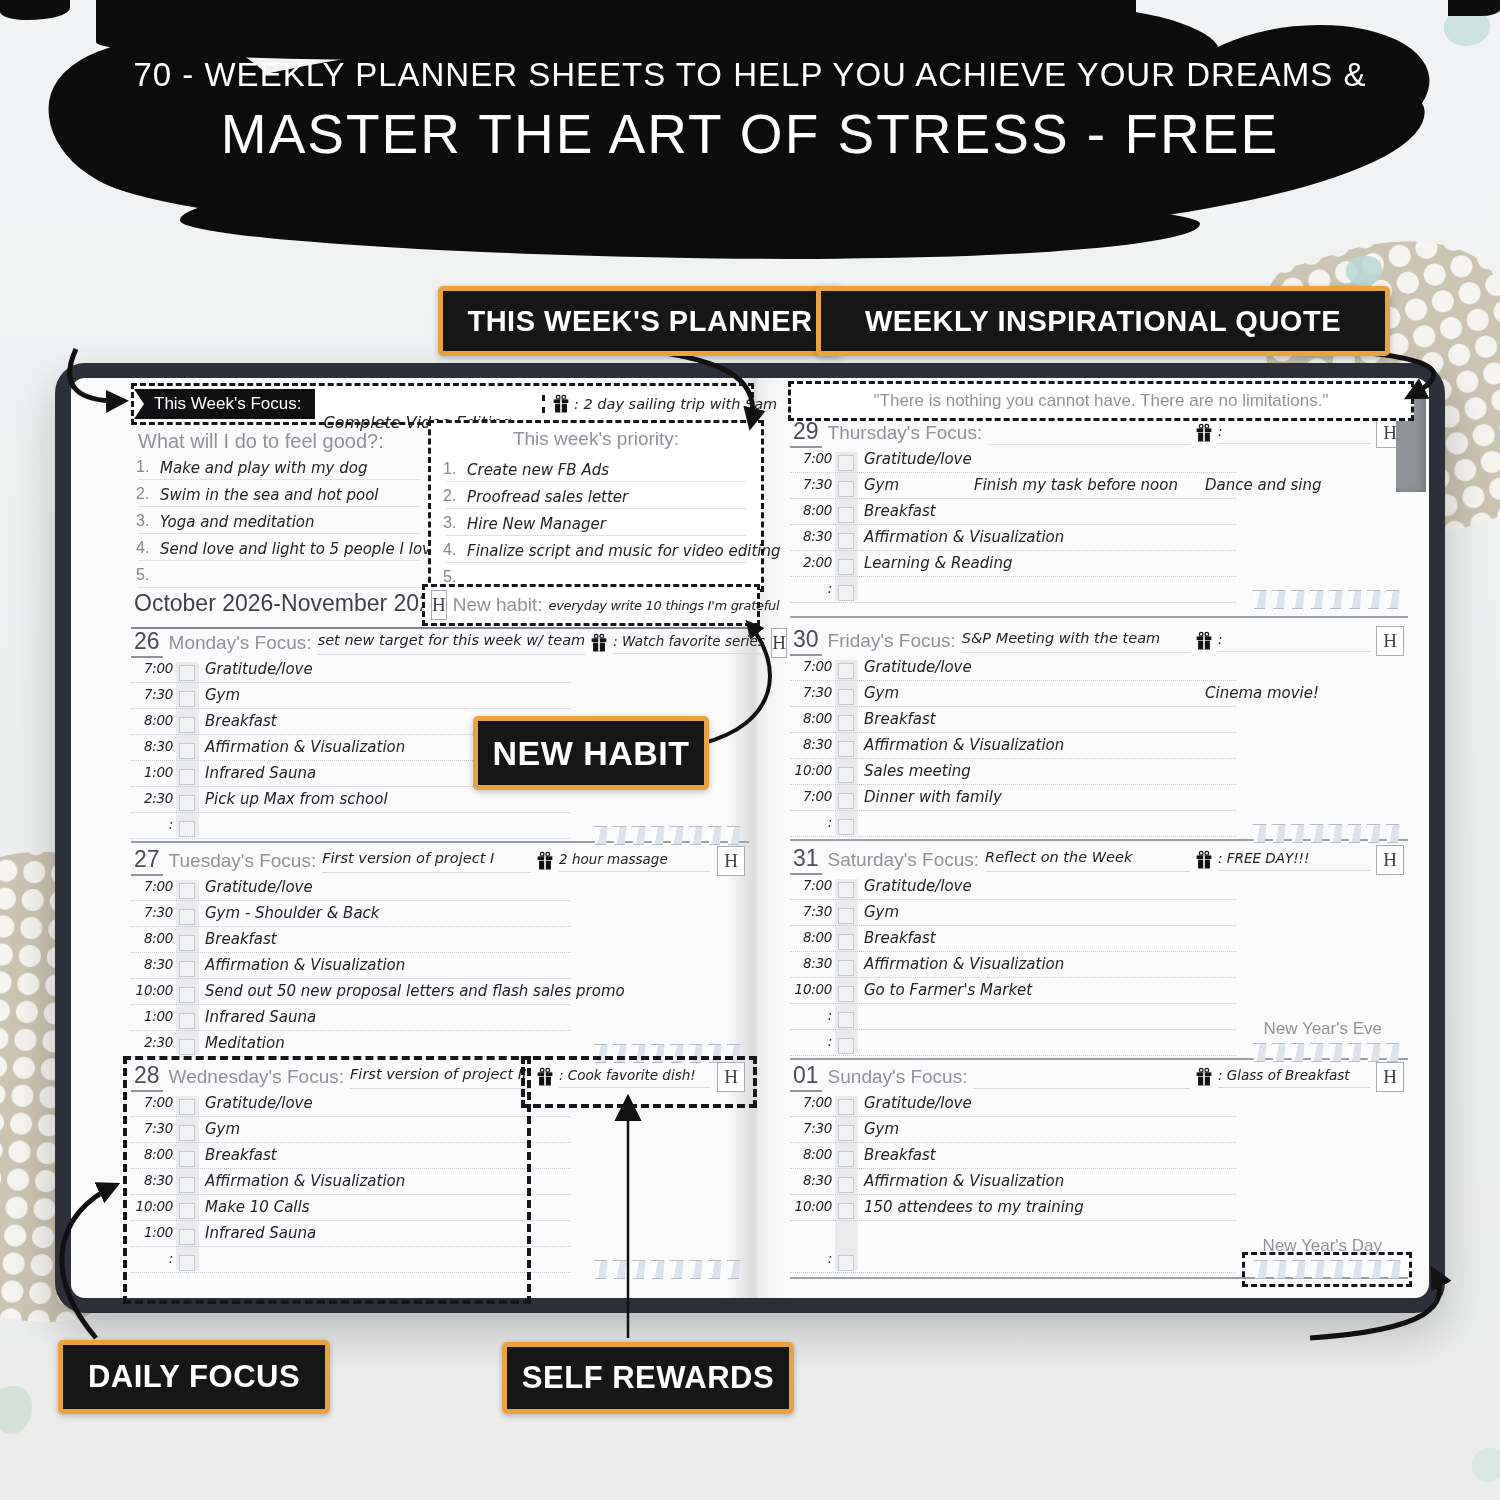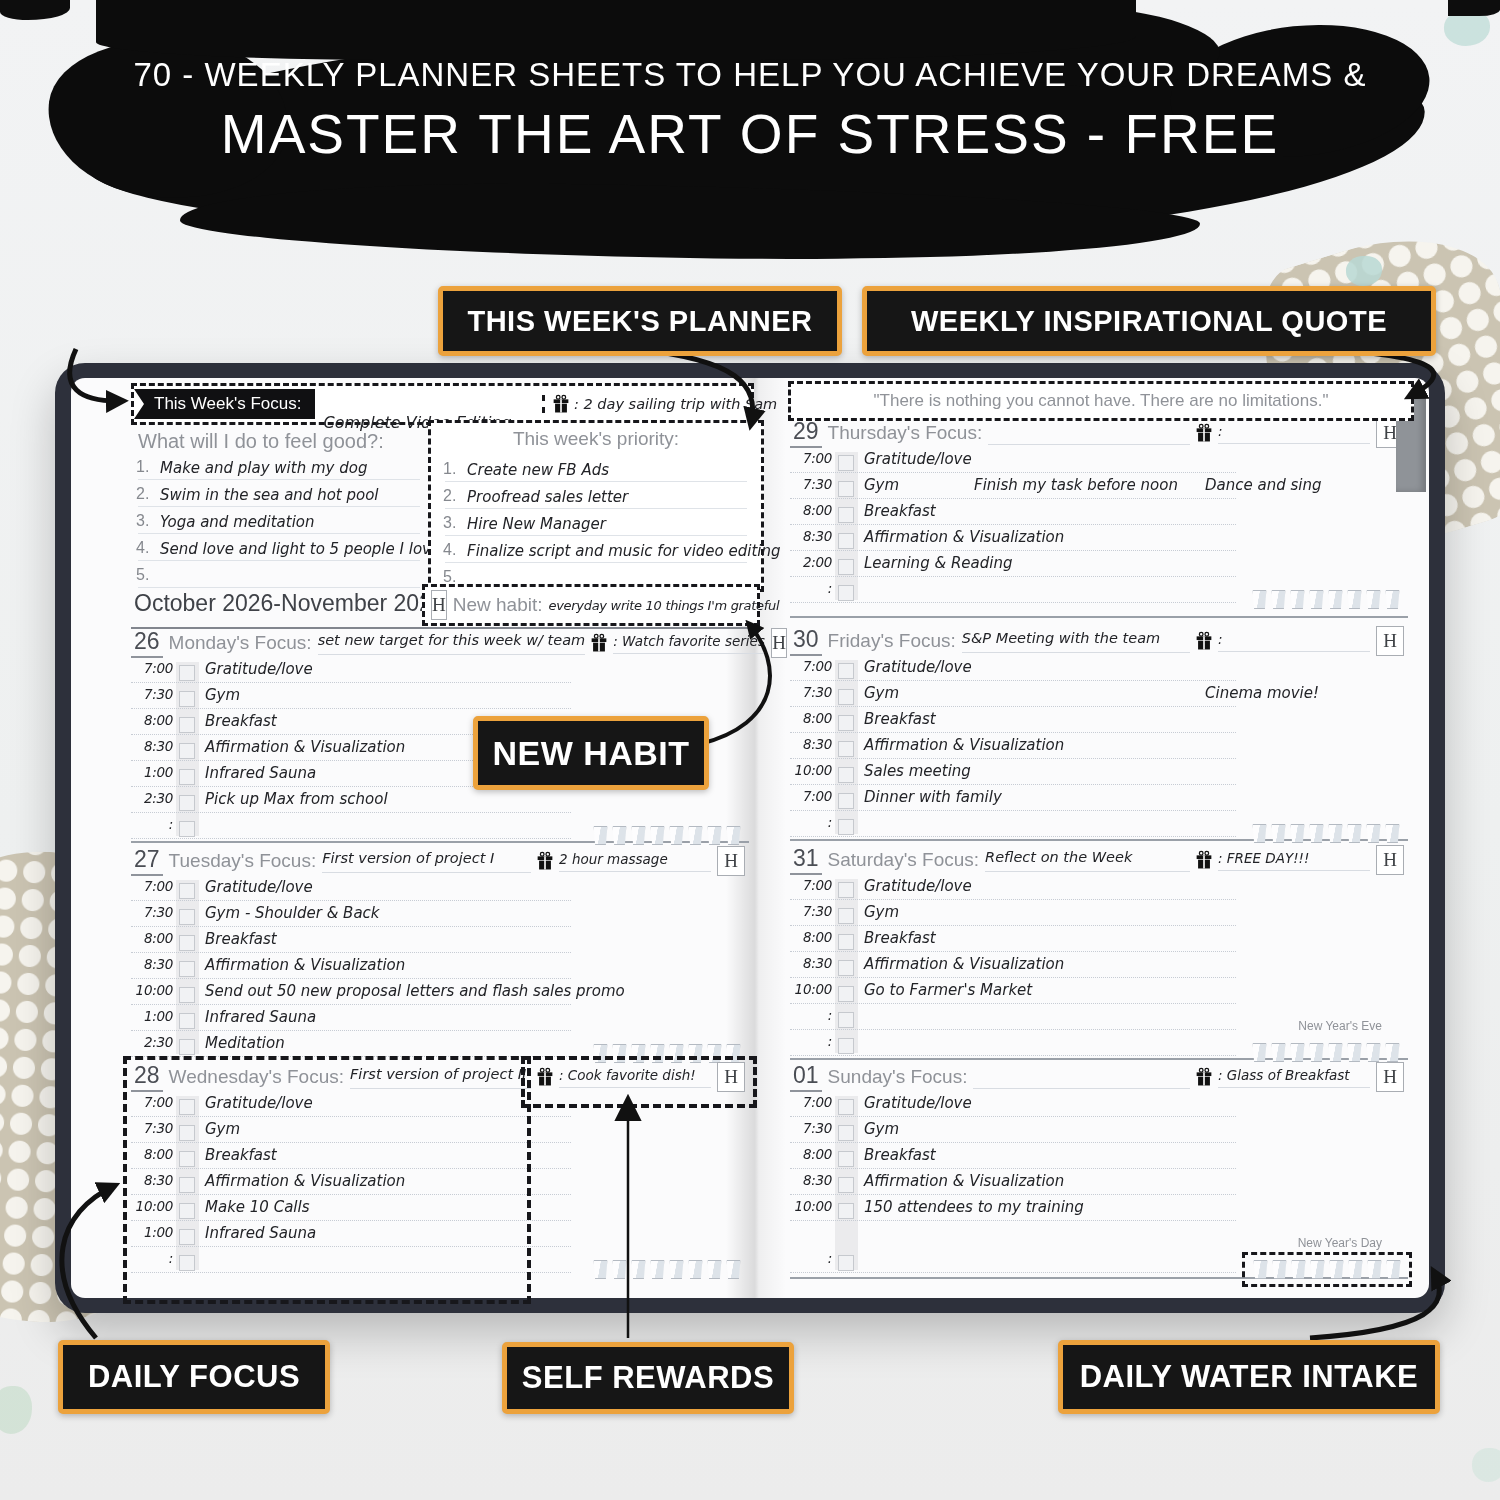--- a/index.html
+++ b/index.html
@@ -59,21 +59,21 @@
   .row-time{position:absolute;left:0;width:42px;text-align:right;font-size:13.5px;letter-spacing:-.3px;z-index:5;}
   .row-task{position:absolute;left:74px;font-size:15px;white-space:nowrap;z-index:5;}
   .row-note{position:absolute;left:184px;font-size:15px;white-space:nowrap;z-index:5;}
   .row-note2{position:absolute;left:415px;font-size:15px;white-space:nowrap;z-index:5;}
   .day{position:absolute;z-index:5;}
   .day-head{position:absolute;left:0;top:0;right:0;height:30px;display:flex;align-items:center;gap:6px;padding-right:6px;z-index:5;}
   .day-num{font-size:23px;font-weight:500;color:#4a4d54;border-bottom:2px solid #8f939b;padding:0 3px 1px;font-style:normal;flex:none;}
   .day-title{font-size:19px;white-space:nowrap;flex:none;}
   .day-focus{flex:1;font-size:14.5px;white-space:nowrap;overflow:visible;border-bottom:1px solid #d8dce2;height:22px;}
   .day-reward{width:152px;flex:none;font-size:13.5px;white-space:nowrap;border-bottom:1px solid #d8dce2;height:20px;}
-  .footnote{position:absolute;font-size:12px;white-space:nowrap;z-index:5;}
+  .footnote{position:absolute;font-size:17px;white-space:nowrap;z-index:5;}
   .list-row{position:relative;height:27px;}
   .list-num{position:absolute;left:0;top:1px;font-size:16px;color:#85888e;}
   .list-val{position:absolute;left:24px;top:2px;font-size:15px;white-space:nowrap;}
   .list-line{position:absolute;left:2px;right:0;bottom:4px;border-bottom:1px solid #dfe3e8;}
 
   
   #focus-line{left:131px;top:383px;width:617px;height:36px;border:3px dashed #17171b;z-index:6;
               display:flex;align-items:center;gap:8px;background:#fff;}
   #focus-flag{flex:none;background:#101012;color:#fff;font-size:17px;height:30px;line-height:30px;
               padding:0 14px 0 20px;clip-path:polygon(0 0,100% 0,100% 100%,0 100%,10px 50%);}
@@ -119,21 +119,21 @@
   <div class="blob" style="left:180px;top:186px;width:1020px;height:72px;border-radius:40% 60% 50% 50% / 60% 40% 60% 40%;transform:rotate(1deg);"></div>
   <div class="blob" style="left:940px;top:6px;width:280px;height:80px;border-radius:50%;transform:rotate(3deg);"></div>
   <div class="blob" style="left:96px;top:0;width:1040px;height:60px;border-radius:0 0 40% 30%;"></div>
   <div class="banner-text" id="banner-line1">70 - WEEKLY PLANNER  SHEETS TO HELP YOU ACHIEVE YOUR DREAMS &amp;</div>
   <div class="banner-text" id="banner-line2">MASTER THE ART OF STRESS - FREE</div>
 </div>
 
 <div class="callout" style="left:438px;top:286px;width:394px;height:60px;">
       <span>THIS WEEK'S PLANNER</span>
     </div>
-<div class="callout" style="left:862px;top:286px;width:564px;height:60px;">
+<div class="callout" style="left:816px;top:286px;width:564px;height:60px;">
       <span>WEEKLY INSPIRATIONAL QUOTE</span>
     </div>
 
 <div class="abs" id="book-cover"></div>
 <div class="abs" id="book-pages"></div>
 <div class="abs" id="book-spine"></div>
 <div class="abs" id="bookmark"></div>
 
 <div class="abs" id="focus-line">
   <span id="focus-flag">This Week's Focus:</span>
@@ -731,17 +731,14 @@
 
 <div class="callout" style="left:473px;top:716px;width:226px;height:64px;">
       <span style="font-size:34px;">NEW HABIT</span>
     </div>
 <div class="callout" style="left:58px;top:1340px;width:262px;height:64px;">
       <span style="font-size:31px;">DAILY FOCUS</span>
     </div>
 <div class="callout" style="left:502px;top:1342px;width:282px;height:62px;">
       <span style="font-size:31px;">SELF REWARDS</span>
     </div>
-<div class="callout" style="left:1058px;top:1340px;width:372px;height:64px;">
-      <span style="font-size:31px;">DAILY WATER INTAKE</span>
-    </div>
 
 </div>
 
 </body></html>

